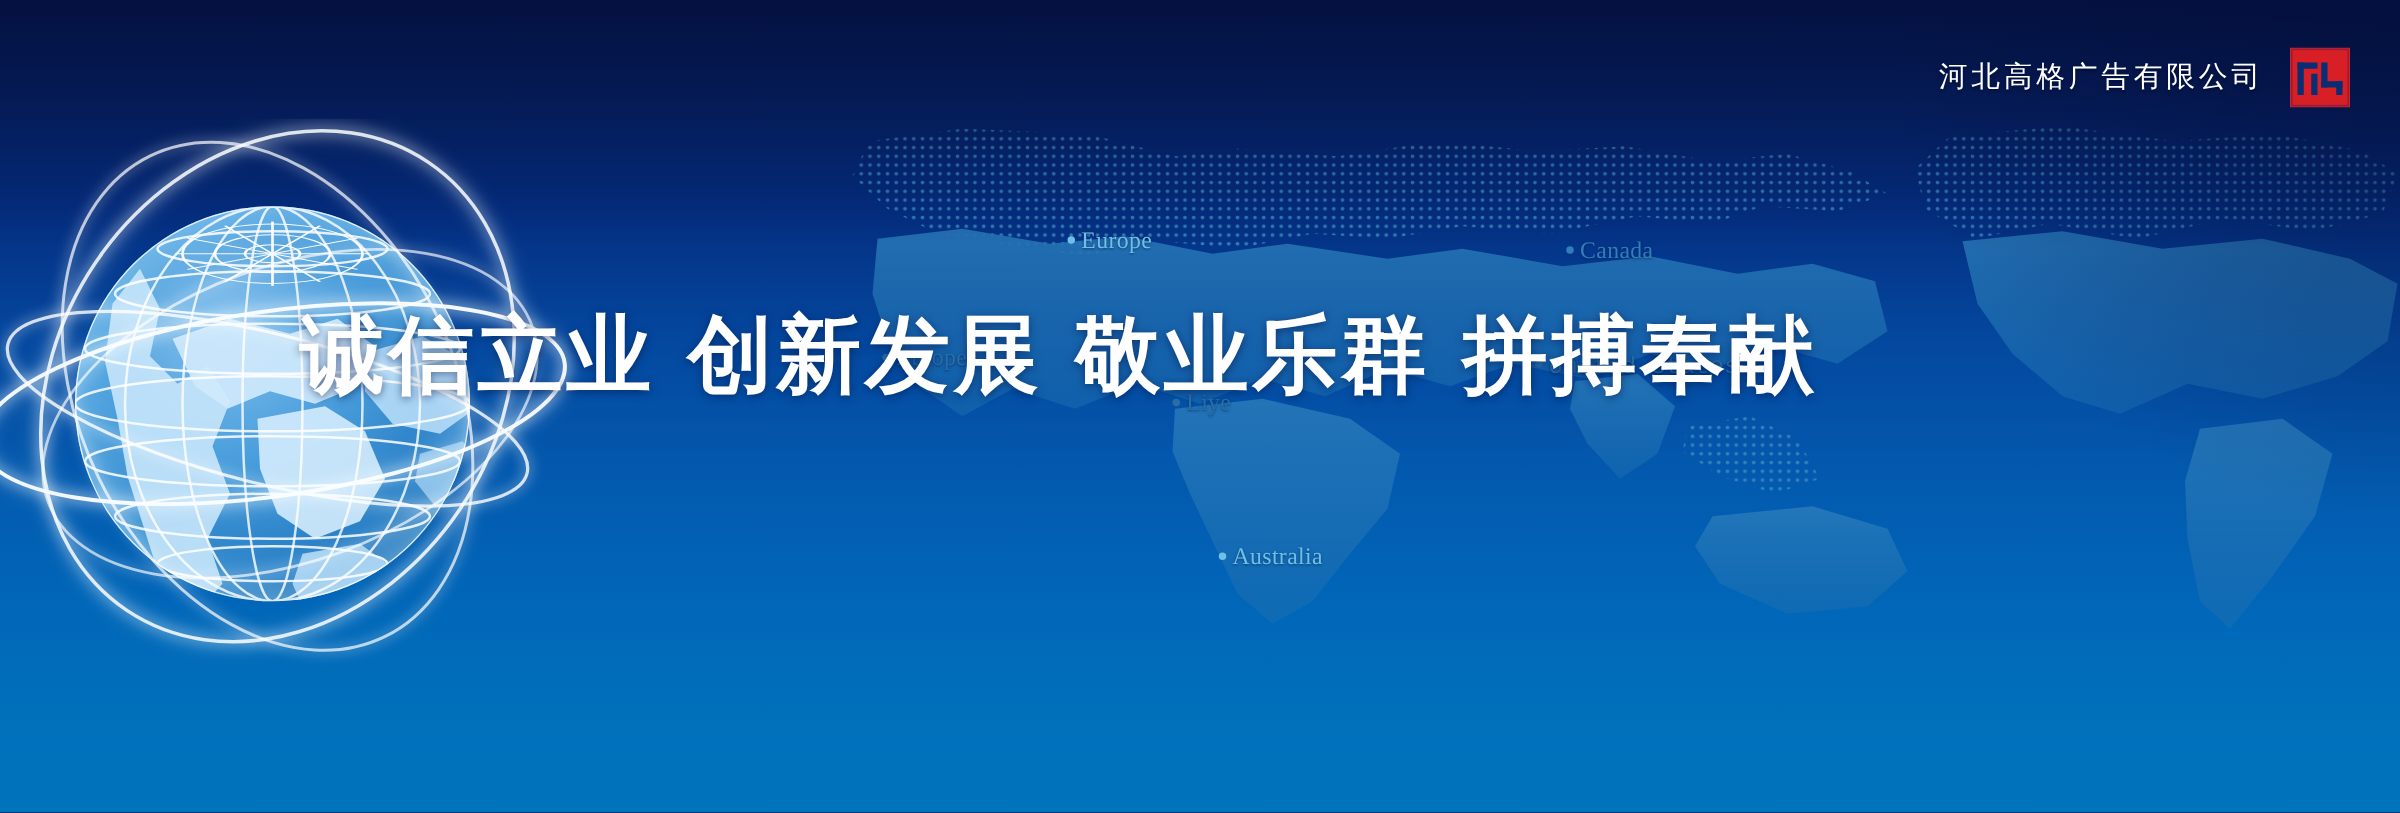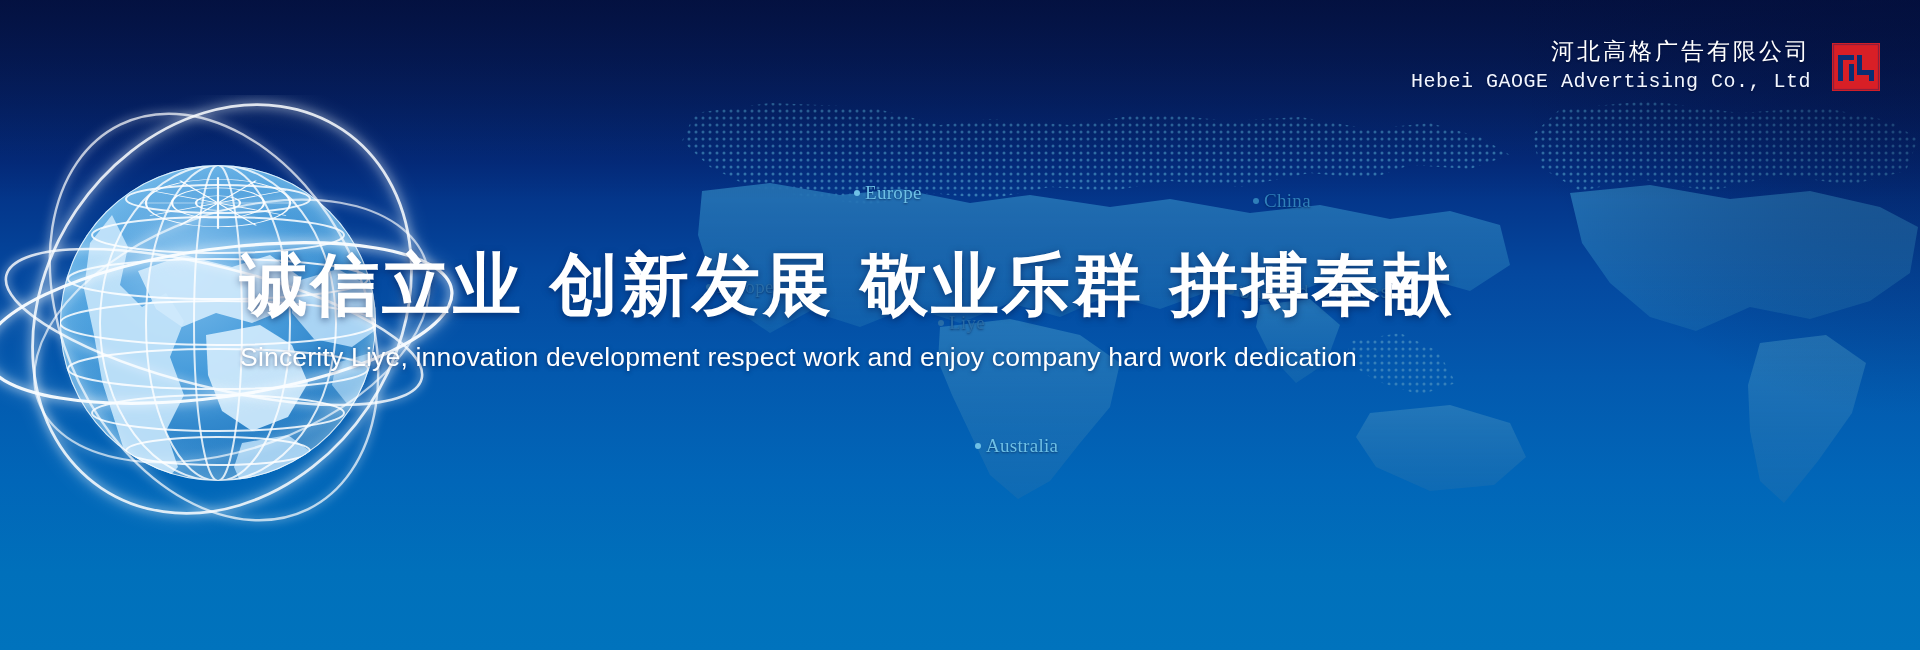--- a/index.html
+++ b/index.html
@@ -199,21 +199,21 @@
          1280,336 1278,290 Z"></path>
   </svg>
 
   <div class="vignette-top"></div>
   <div class="vignette-right"></div>
 
   <div class="map-label" style="left:854px; top:182px;">
     <span class="dot"></span><span>Europe</span>
   </div>
   <div class="map-label dim" style="left:1253px; top:190px;">
-    <span class="dot"></span><span>China</span>
+    <span class="dot"></span><span>Canada</span>
   </div>
   <div class="map-label faint" style="left:706px; top:276px;">
     <span class="dot"></span><span>Europe</span>
   </div>
   <div class="map-label faint" style="left:938px; top:312px;">
     <span class="dot"></span><span>Liye</span>
   </div>
   <div class="map-label faint" style="left:1228px; top:282px;font-family:Liberation Mono, monospace;">
     <span class="dot"></span><span>United States</span>
   </div>
@@ -303,35 +303,33 @@
       <g fill="none" stroke="#d8efff" opacity=".35" filter="url(#softGlow)">
         <ellipse cx="248" cy="228" rx="236" ry="74" stroke-width="7" transform="rotate(-8 248 228)"></ellipse>
         <ellipse cx="252" cy="214" rx="176" ry="216" stroke-width="6" transform="rotate(34 252 214)"></ellipse>
       </g>
     </svg>
   </div>
 
   <div id="company-block">
     <div id="company-names">
       <div id="company-cn">河北高格广告有限公司</div>
-      <div id="company-en">Hebei GAOGE Advertising Co., Ltd</div>
     </div>
     <svg id="logo-mark" viewBox="0 0 48 48" aria-hidden="true">
       <rect x="0" y="0" width="48" height="48" fill="#d81f26"></rect>
       <rect x="1.5" y="1.5" width="45" height="45" fill="none" stroke="#8e1f3c" stroke-width="1.2"></rect>
 
       <rect x="6" y="12" width="16" height="5" fill="#0a2e73"></rect>
       <rect x="6" y="12" width="5" height="26" fill="#0a2e73"></rect>
       <rect x="25" y="12" width="5" height="20" fill="#0a2e73"></rect>
       <rect x="25" y="27" width="17" height="5" fill="#0a2e73"></rect>
       <rect x="37" y="27" width="5" height="11" fill="#0a2e73"></rect>
       <rect x="17" y="21" width="5" height="17" fill="#0a2e73"></rect>
     </svg>
   </div>
 
   <div id="slogan-block">
     <div id="slogan-cn">
       <span class="seg">诚信立业</span><span class="seg">创新发展</span><span class="seg">敬业乐群</span><span class="seg">拼搏奉献</span>
     </div>
-    <div id="slogan-en">Sincerity Liye, innovation development respect work and enjoy company hard work dedication</div>
   </div>
 
 </div>
 
 </body></html>

